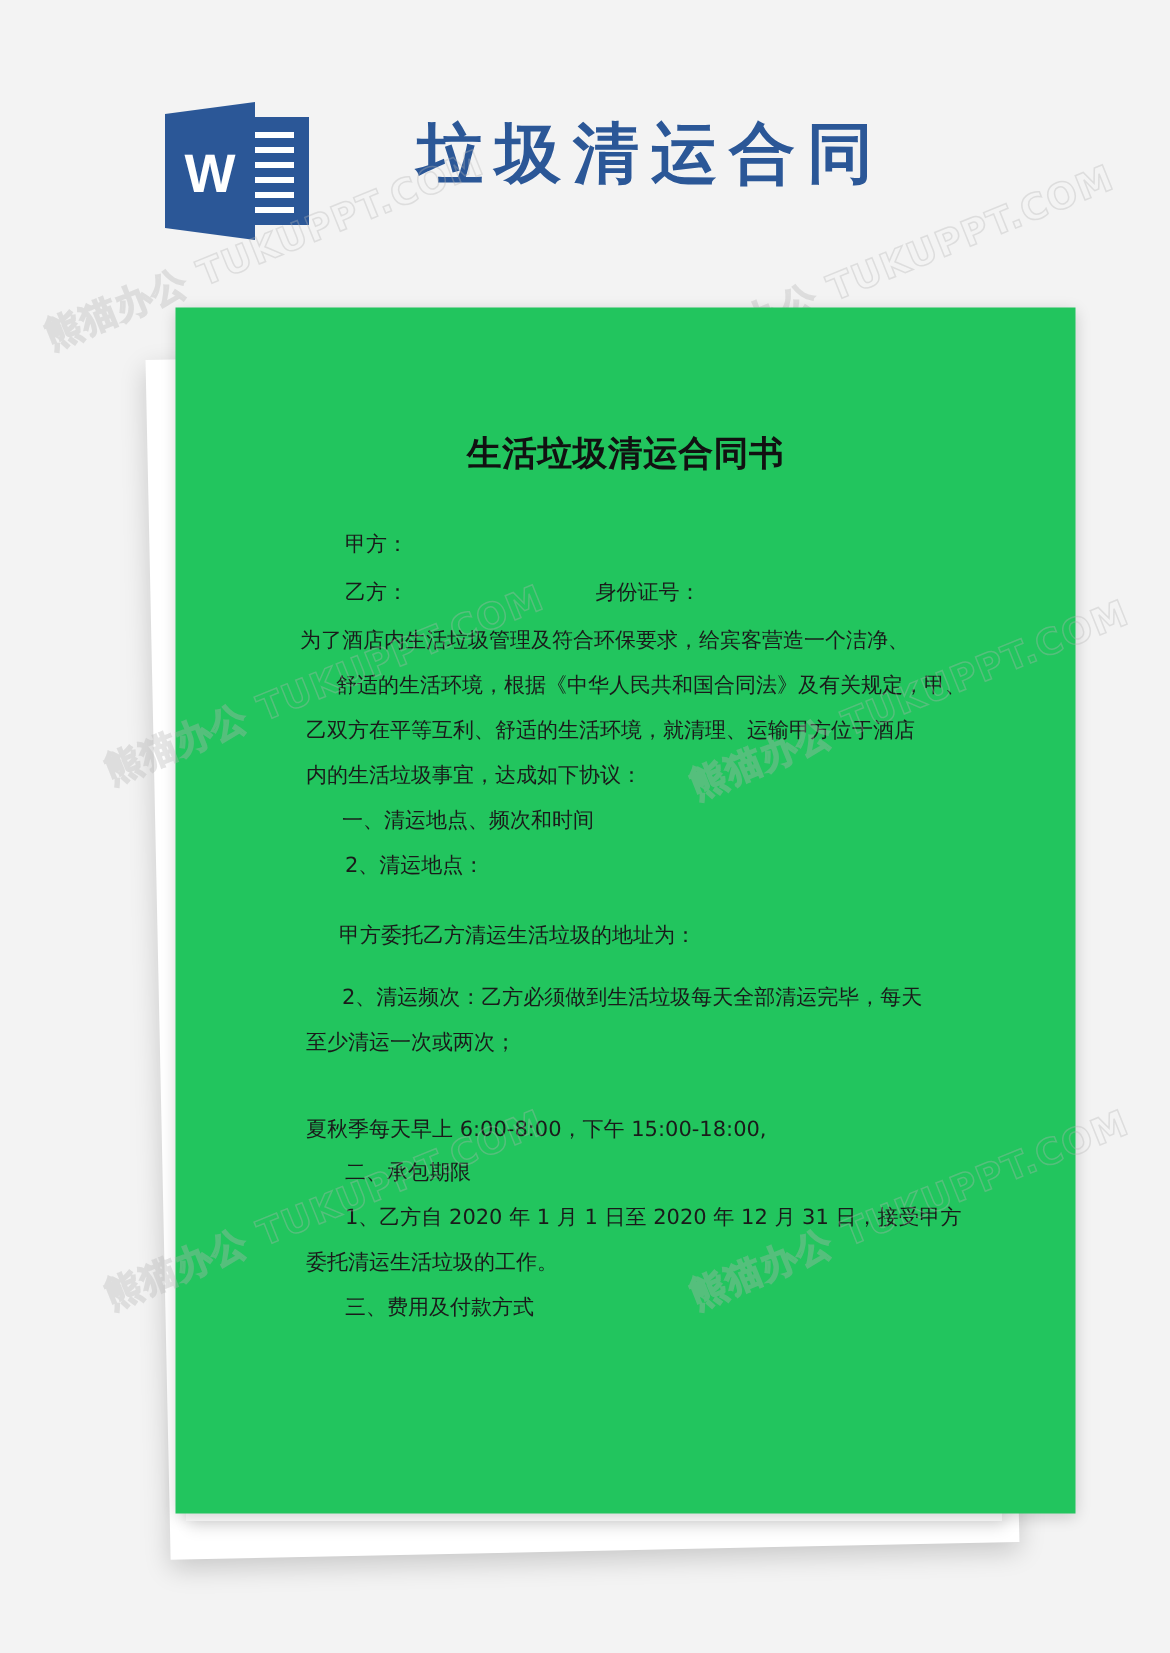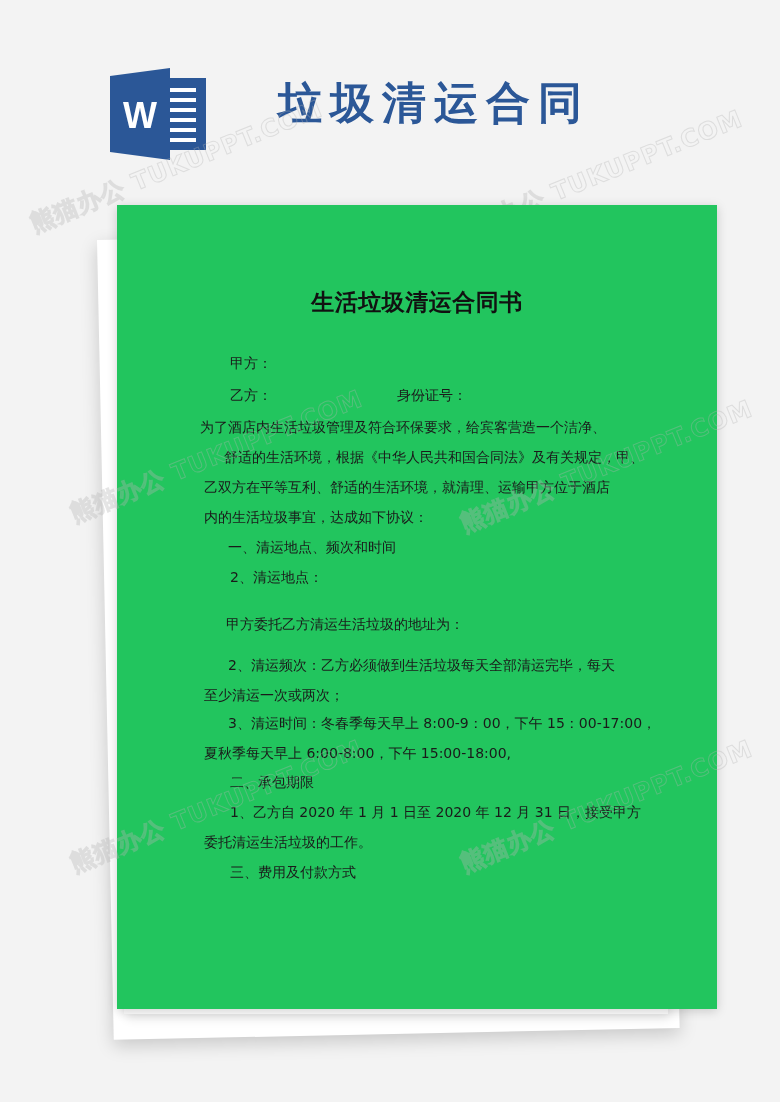--- a/index.html
+++ b/index.html
@@ -130,21 +130,20 @@
   <div class="line" style="left:83px; top:212px;">为了酒店内生活垃圾管理及符合环保要求，给宾客营造一个洁净、</div>
   <div class="line" style="left:87px; top:242px;margin-left:20px;">舒适的生活环境，根据《中华人民共和国合同法》及有关规定，甲、</div>
   <div class="line" style="left:87px; top:272px;">乙双方在平等互利、舒适的生活环境，就清理、运输甲方位于酒店</div>
   <div class="line" style="left:87px; top:302px;">内的生活垃圾事宜，达成如下协议：</div>
 
   <div class="line" style="left:111px; top:332px;">一、清运地点、频次和时间</div>
   <div class="line" style="left:113px; top:362px;">2、清运地点：</div>
   <div class="line" style="left:109px; top:392px;margin-top:17px;">甲方委托乙方清运生活垃圾的地址为：</div>
   <div class="line" style="left:111px; top:450px;">2、清运频次：乙方必须做到生活垃圾每天全部清运完毕，每天</div>
   <div class="line" style="left:87px; top:480px;">至少清运一次或两次；</div>
-  <div class="line" style="left:111px; top:508px;">3、清运时间：冬春季每天早上 8:00-9：00，下午 15：00-17:00，</div>
   <div class="line" style="left:87px; top:538px;">夏秋季每天早上 6:00-8:00，下午 15:00-18:00,</div>
 
   <div class="line" style="left:113px; top:567px;">二、承包期限</div>
   <div class="line" style="left:113px; top:597px;">1、乙方自 2020 年 1 月 1 日至 2020 年 12 月 31 日，接受甲方</div>
   <div class="line" style="left:87px; top:627px;">委托清运生活垃圾的工作。</div>
 
   <div class="line" style="left:113px; top:657px;">三、费用及付款方式</div>
 </div>
 
 <div class="watermark" style="left:60px; top:440px;">熊猫办公 TUKUPPT.COM</div>

